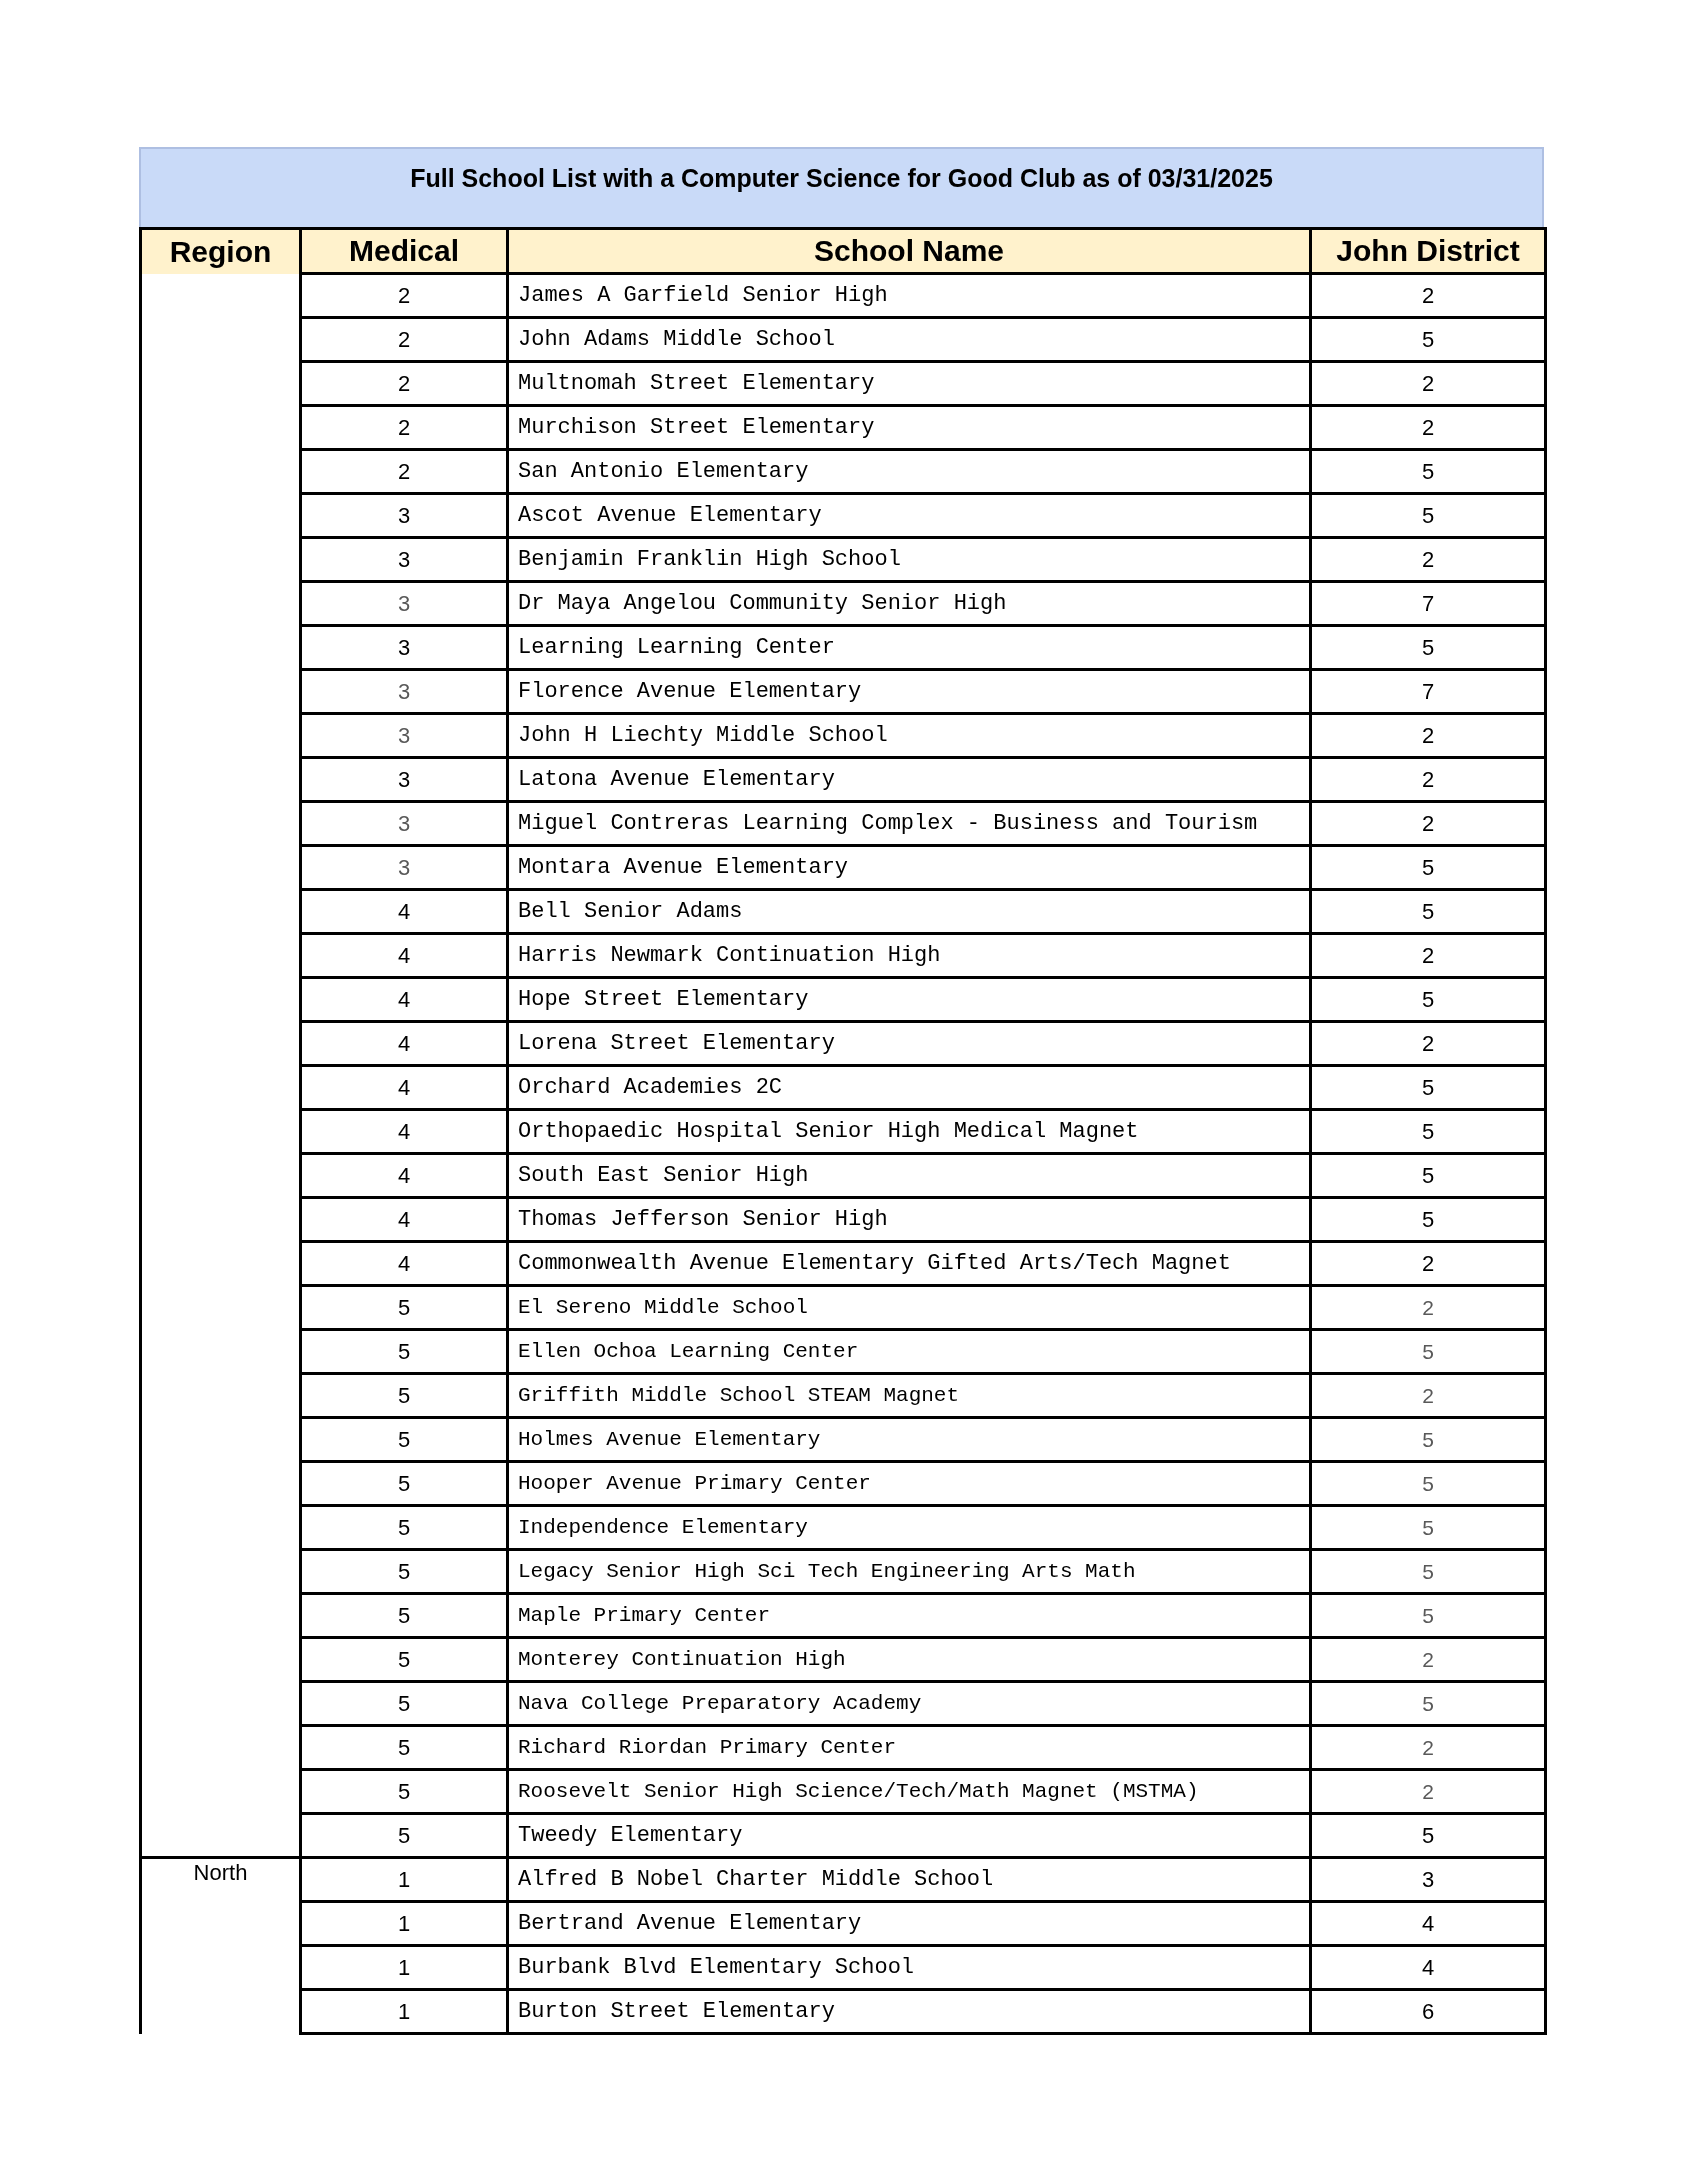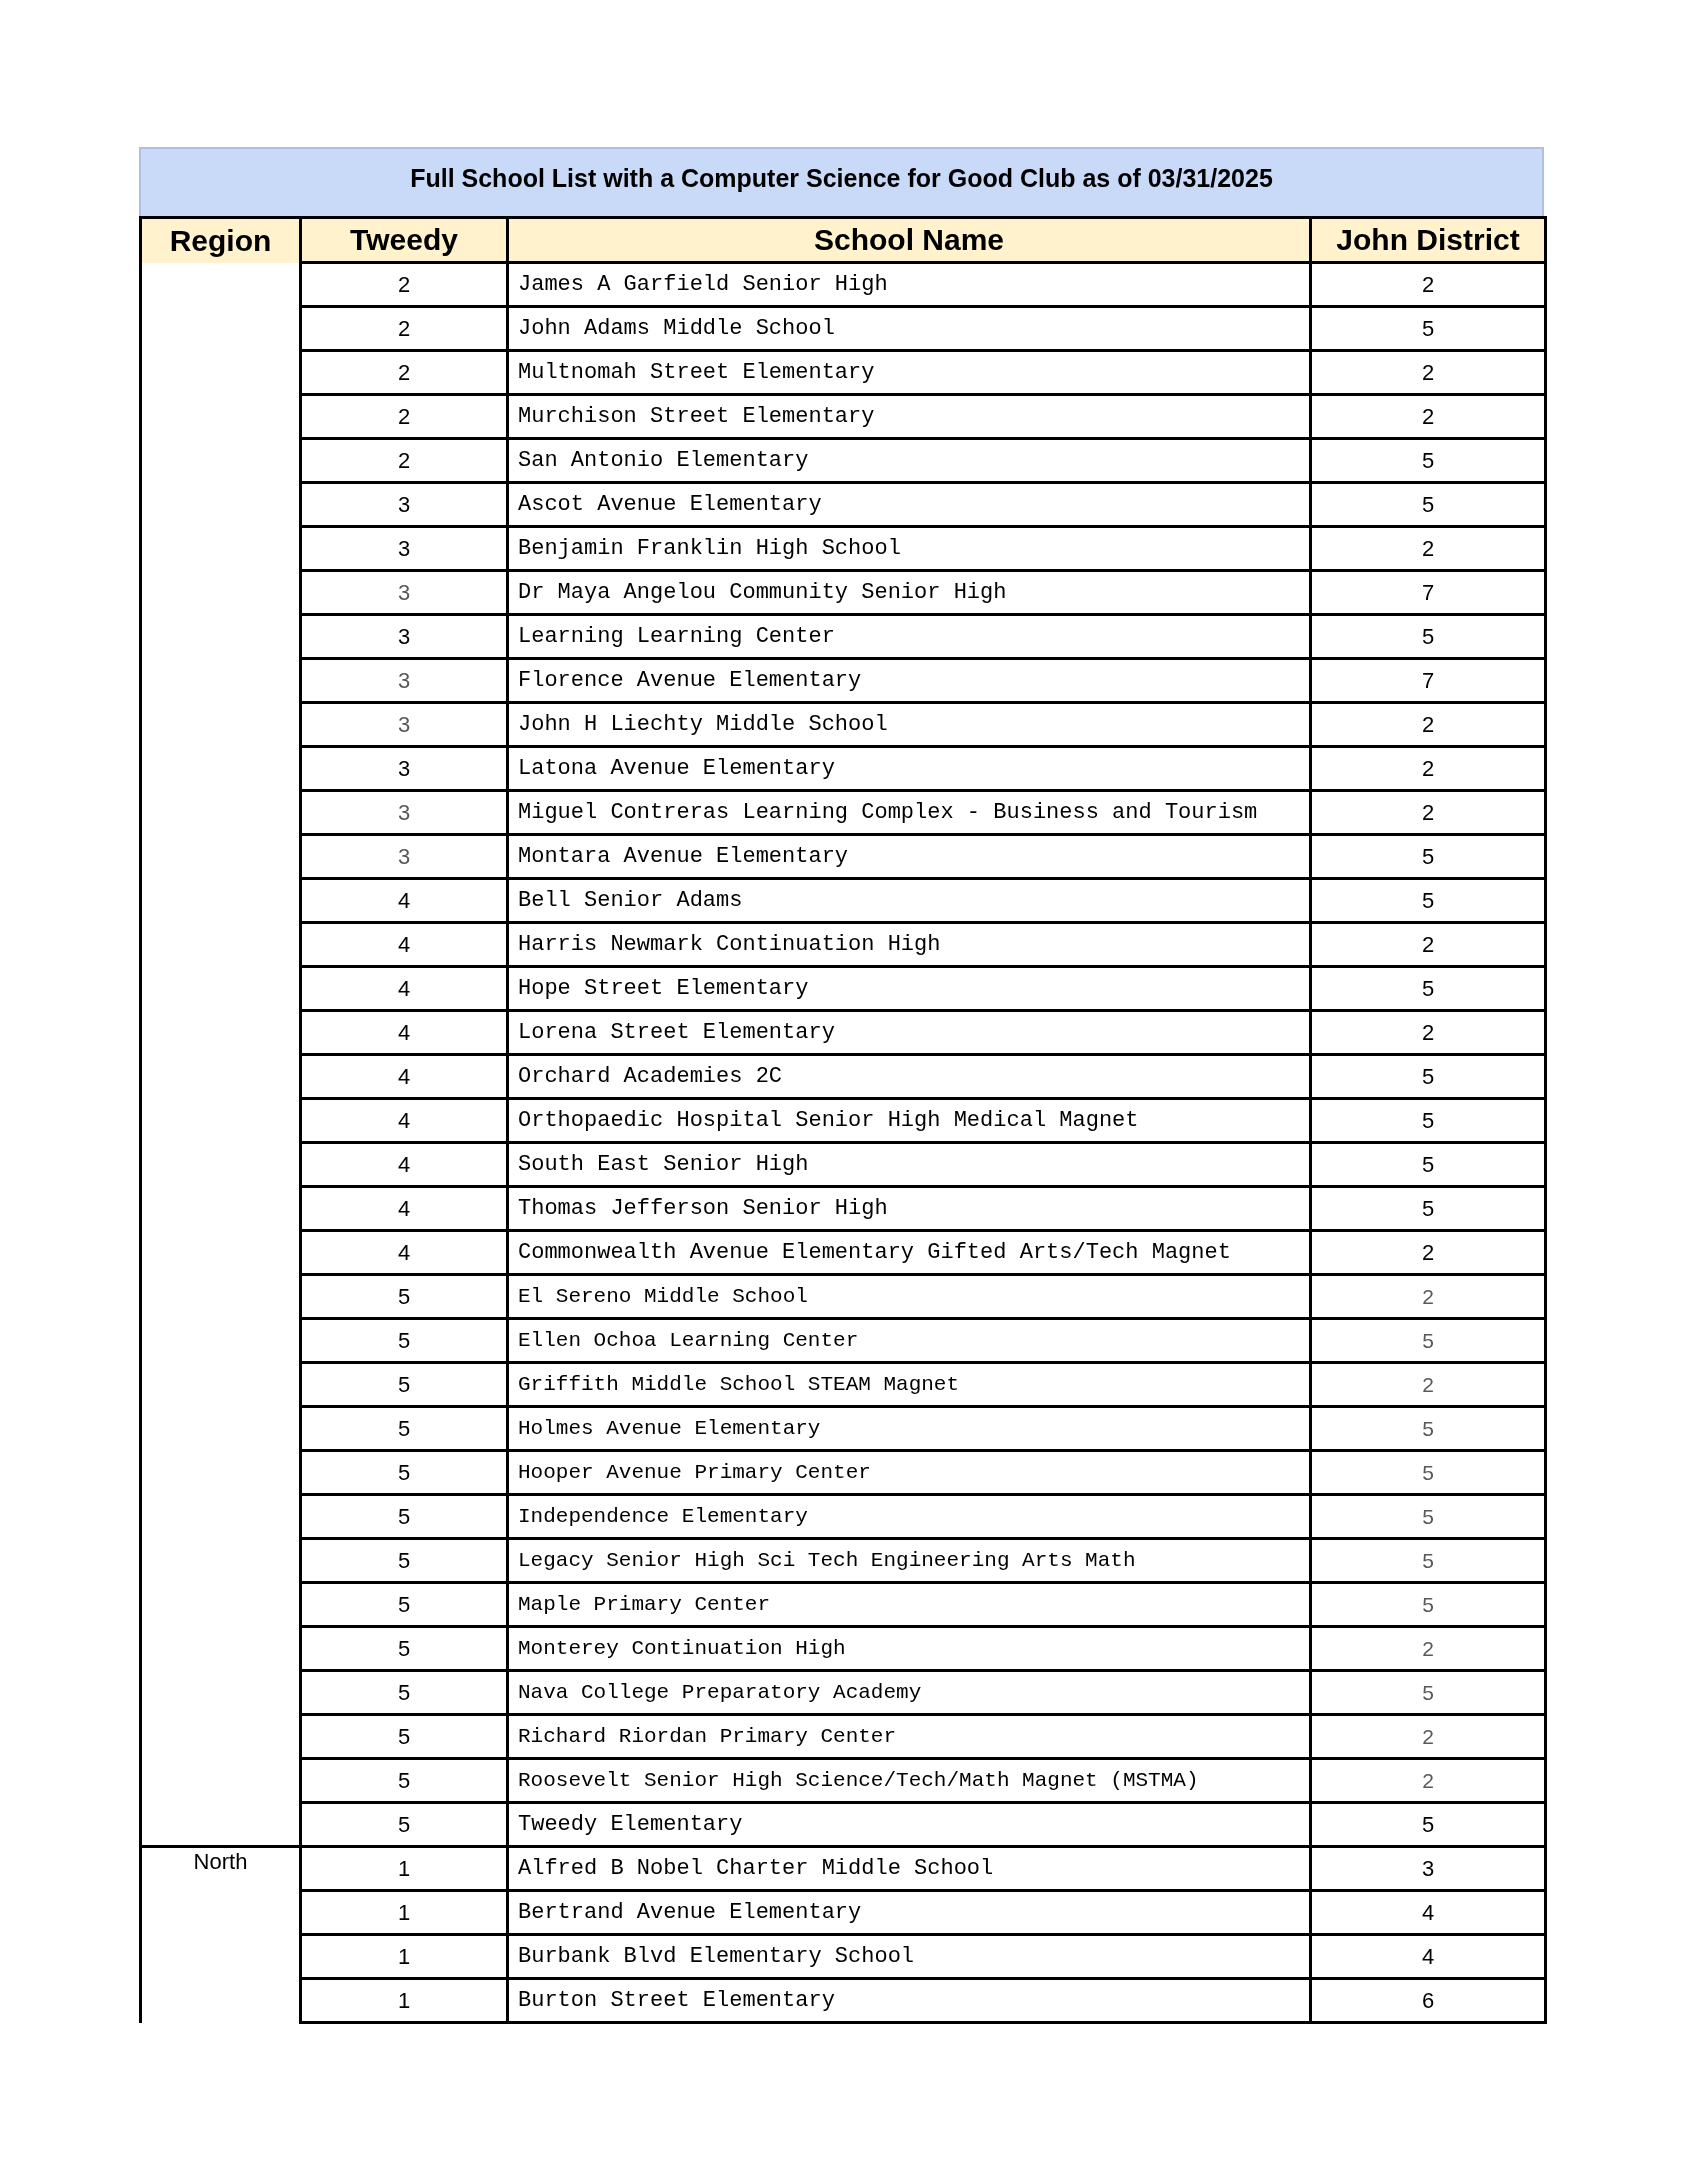--- a/index.html
+++ b/index.html
@@ -2,21 +2,21 @@
 <html><head>
 <meta charset="utf-8">
 <style>
   html,body{margin:0;padding:0;}
   body{
     width:1683px;height:2178px;background:#ffffff;position:relative;
     font-family:"Liberation Sans",sans-serif;color:#000;
   }
   .sheet{position:absolute;left:139px;top:147px;width:1405px;}
   .title-band{
-    box-sizing:border-box;height:69px;background:#c9daf8;
+    box-sizing:border-box;height:80px;background:#c9daf8;
     border:2px solid #aebfe2;border-bottom:none;
     text-align:center;padding-top:15px;
     font-weight:bold;font-size:25px;line-height:1.15;
   }
   table.school-table{
     border-collapse:collapse;table-layout:fixed;width:1405px;
   }
   col.c-region{width:160px;}
   col.c-cohort{width:207px;}
   col.c-school{width:803px;}
@@ -43,21 +43,21 @@
   <table class="school-table">
     <colgroup>
       <col class="c-region">
         <col class="c-cohort">
         <col class="c-school">
         <col class="c-district">
     </colgroup>
     <thead>
       <tr>
         <th class="region-th">Region</th>
-        <th>Tweedy</th>
+        <th>Medical</th>
         <th>School Name</th>
         <th>John District</th>
       </tr>
     </thead>
     <tbody>
         <tr>
           <td rowspan="36" class="region-cell region-empty"></td>
           <td class="cohort-cell">2</td>
           <td class="school-cell">James A Garfield Senior High</td>
           <td class="district-cell">2</td>

